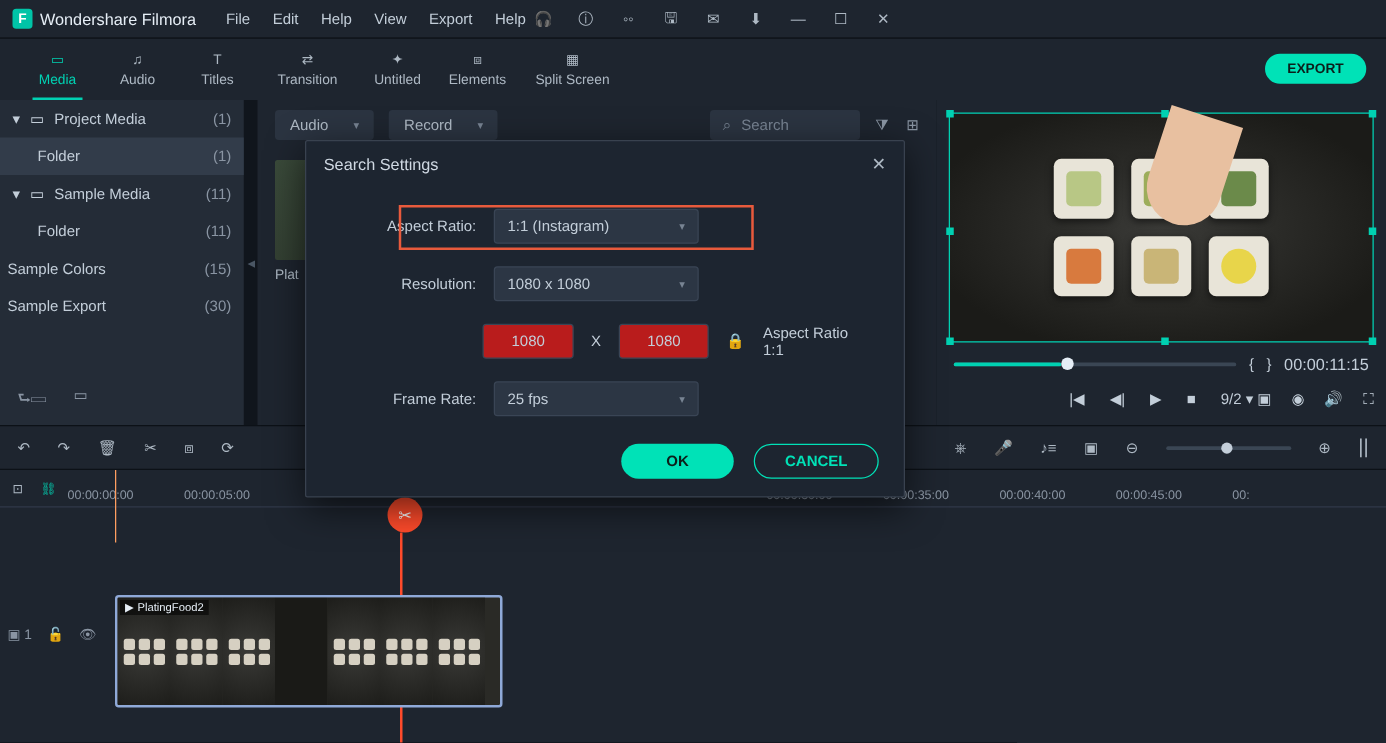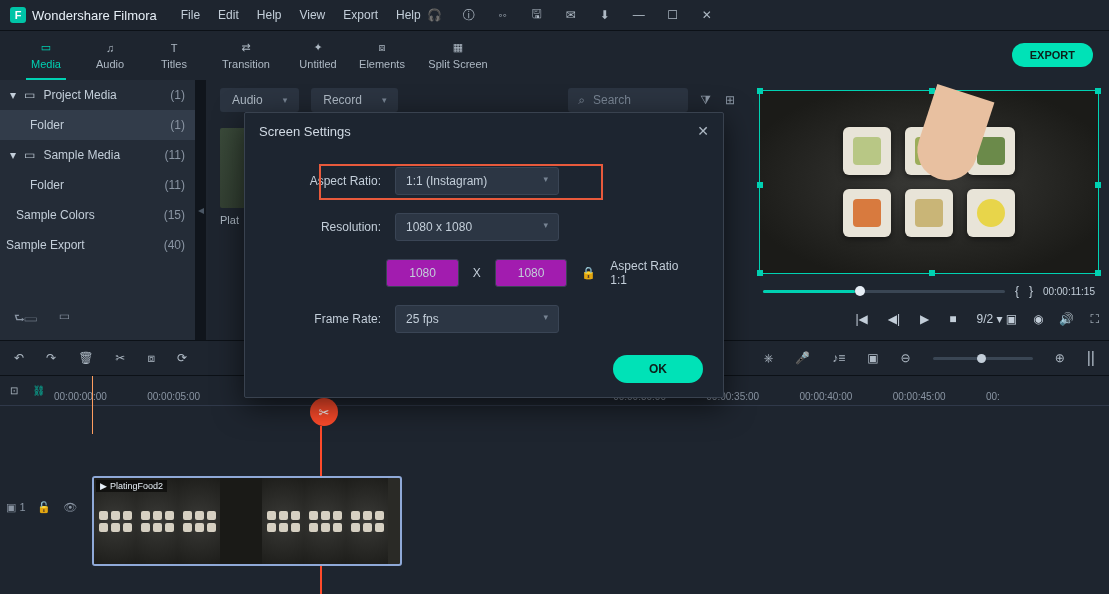--- a/index.html
+++ b/index.html
@@ -40,21 +40,21 @@
 .prev-canvas{flex:1;background:radial-gradient(ellipse at center,#3a3a37 0%,#1b1b18 80%);border:1px solid #00d1b2;position:relative;border-radius:2px;display:flex;align-items:center;justify-content:center}
 .plates{display:grid;grid-template-columns:repeat(3,48px);grid-template-rows:repeat(2,48px);gap:14px}
 .plate{background:#e8e4d8;border-radius:6px;box-shadow:0 2px 6px rgba(0,0,0,.5);display:flex;align-items:center;justify-content:center}
 .food{width:28px;height:28px;border-radius:4px}
 .hand{position:absolute;width:60px;height:90px;background:#e8c0a0;top:0;left:48%;border-radius:0 0 30px 30px;transform:rotate(18deg)}
 .handle-dot{position:absolute;width:6px;height:6px;background:#00d1b2}
 .prev-slider{height:22px;display:flex;align-items:center;gap:10px;padding:0 4px;margin-top:6px}
 .slider-track{flex:1;height:3px;background:#3a4654;border-radius:2px;position:relative}
 .slider-fill{position:absolute;height:3px;background:#00d1b2;width:38%;border-radius:2px}
 .slider-knob{position:absolute;width:10px;height:10px;background:#e6eef6;border-radius:50%;top:-4px;left:38%}
-.prev-time{color:#c3ced9;font-size:10px}
+.prev-time{color:#c3ced9;font-size:13px}
 .prev-ctrls{height:30px;display:flex;align-items:center;justify-content:center;gap:20px;color:#c3ced9;margin-top:2px}
 .prev-ctrls span{cursor:pointer;font-size:12px}
 .toolbar{height:36px;background:#1e252f;border-top:1px solid #0c1117;border-bottom:1px solid #0c1117;display:flex;align-items:center;padding:0 14px;gap:22px;color:#aeb9c4}
 .toolbar .sp{flex:1}
 .toolbar span{cursor:pointer}
 .zoom-sl{width:100px;height:3px;background:#3a4654;border-radius:2px;position:relative}
 .zoom-sl::after{content:'';position:absolute;width:9px;height:9px;background:#c3ced9;border-radius:50%;top:-3px;left:44%}
 .timeline{background:#1e252f;height:218px;display:flex;flex-direction:column}
 .ruler{height:30px;border-bottom:1px solid #30394a;display:flex;align-items:center;padding-left:84px;position:relative;font-size:10px;color:#8a95a3}
 .ruler-seg{width:100px;position:relative}
@@ -71,23 +71,23 @@
 .playhead{position:absolute;left:320px;top:0;width:2px;height:200px;background:#ff4b2b}
 .scissor-pin{position:absolute;left:310px;top:-8px;width:28px;height:28px;background:#ff4b2b;border-radius:50%;display:flex;align-items:center;justify-content:center;color:#fff;font-size:13px}
 .start-line{position:absolute;left:92px;top:-30px;width:1px;height:58px;background:#ff9e60}
 
 .dialog{position:absolute;left:244px;top:112px;width:480px;height:286px;background:#1d2530;border:1px solid #39424f;box-shadow:0 8px 30px rgba(0,0,0,.6);z-index:50;border-radius:2px}
 .dlg-hdr{display:flex;align-items:center;padding:10px 14px;color:#d0d9e3;font-size:13px}
 .dlg-close{margin-left:auto;cursor:pointer;color:#aeb9c4;font-size:14px}
 .dlg-body{padding:18px 32px 0;display:flex;flex-direction:column;gap:18px}
 .dlg-row{display:flex;align-items:center;gap:14px}
 .dlg-lbl{width:104px;text-align:right;color:#c3ced9;font-size:12px}
-.dlg-dd{background:#2c3644;border:1px solid #3a4555;padding:6px 10px;border-radius:3px;width:164px;display:flex;align-items:flex-start;color:#c3ced9;font-size:12px;cursor:pointer}
+.dlg-dd{background:#2c3644;border:1px solid #3a4555;padding:6px 10px;border-radius:3px;width:164px;display:flex;align-items:center;color:#c3ced9;font-size:12px;cursor:pointer}
 .dlg-dd .chev{margin-left:auto;font-size:9px;color:#788493}
-.dlg-inp{background:#a21caf;border:1px solid #3a4555;padding:6px 0;border-radius:3px;width:79px;text-align:center;color:#c3ced9;font-size:12px}
+.dlg-inp{background:#b91c1c;border:1px solid #3a4555;padding:6px 0;border-radius:3px;width:79px;text-align:center;color:#c3ced9;font-size:12px}
 .highlight{position:absolute;border:2px solid #e85a3c;left:74px;top:51px;width:284px;height:36px;pointer-events:none}
 .dlg-ft{position:absolute;bottom:14px;right:20px;display:flex;gap:16px}
 .btn-ok{background:#00e2b7;color:#0c1f1a;font-weight:600;padding:7px 36px;border-radius:16px;cursor:pointer;font-size:12px}
 .btn-cancel{background:transparent;border:1px solid #00e2b7;color:#00e2b7;font-weight:600;padding:6px 24px;border-radius:16px;cursor:pointer;font-size:12px}
 .lock-ic{color:#8a95a3}
 </style>
 </head>
 <body>
 
 <div class="titlebar">
@@ -163,27 +163,27 @@
     <div class="side-sec">
       <span>▾</span>
       <span>▭</span>
       <span>Sample Media</span>
       <span class="cnt">(11)</span>
     </div>
     <div class="side-sub">
       <span>Folder</span>
       <span class="cnt">(11)</span>
     </div>
-    <div class="side-sec" style="padding-left:16px">
+    <div class="side-sec" style="padding-left:6px">
       <span>Sample Colors</span>
       <span class="cnt">(15)</span>
     </div>
     <div class="side-sec" style="padding-left:6px">
       <span>Sample Export</span>
-      <span class="cnt">(40)</span>
+      <span class="cnt">(30)</span>
     </div>
     <div class="side-foot">
       <span>⮑▭</span>
       <span>▭</span>
     </div>
   </div>
   <div class="splitter">◂</div>
 
   <div class="center">
     <div class="center-top">
@@ -379,21 +379,21 @@
           <div></div>
           <div></div>
           <div></div>
         </div>
     </div>
   </div>
 </div>
 
 <div class="dialog">
   <div class="dlg-hdr">
-    <span>Screen Settings</span>
+    <span>Search Settings</span>
     <span class="dlg-close">✕</span>
   </div>
   <div class="highlight"></div>
   <div class="dlg-body">
     <div class="dlg-row">
       <div class="dlg-lbl">Aspect Ratio:</div>
       <div class="dlg-dd">
           <span>1:1 (Instagram)</span>
           <span class="chev">▾</span>
         </div>
@@ -416,14 +416,15 @@
     <div class="dlg-row">
       <div class="dlg-lbl">Frame Rate:</div>
       <div class="dlg-dd">
           <span>25 fps</span>
           <span class="chev">▾</span>
         </div>
     </div>
   </div>
   <div class="dlg-ft">
     <div class="btn-ok">OK</div>
+    <div class="btn-cancel">CANCEL</div>
   </div>
 </div>
 
 </body></html>

